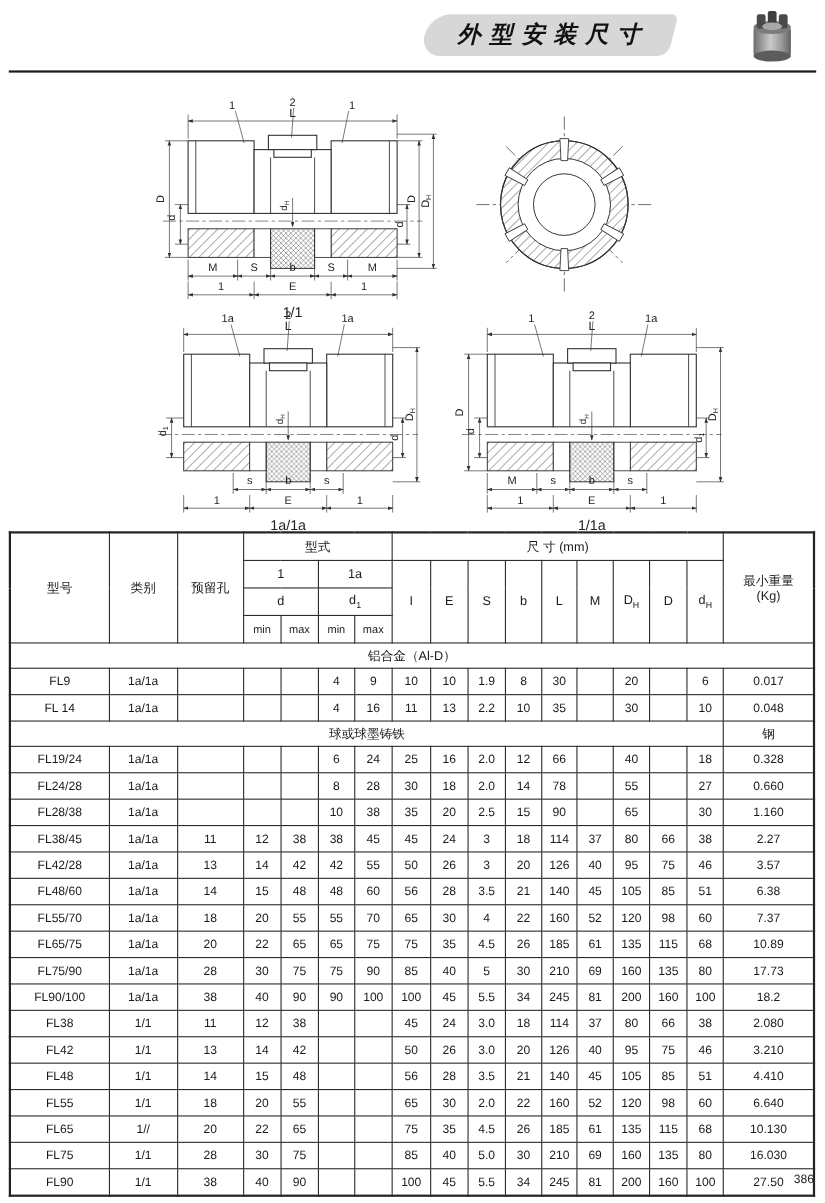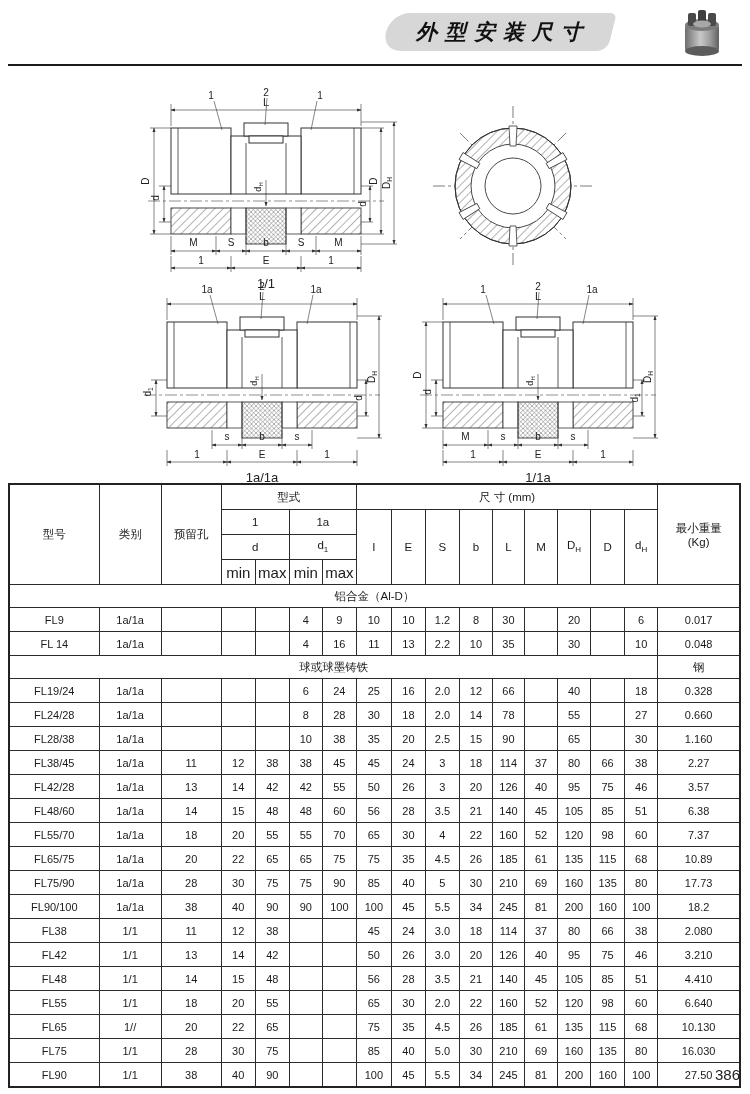--- a/index.html
+++ b/index.html
@@ -17,26 +17,26 @@
   
   .dwg{position:absolute;}
   svg text{font-family:"Liberation Sans","DejaVu Sans",sans-serif;fill:#222;}
 
   
   .tblwrap{position:absolute;left:8px;top:483px;}
   table.tbl{border-collapse:collapse;table-layout:fixed;width:733px;border:2px solid #222;}
   .tbl th,.tbl td{border:1px solid #2b2b2b;text-align:center;vertical-align:middle;
                   padding:0;font-weight:400;overflow:hidden;white-space:nowrap;}
   .tbl thead th{font-size:11.5px;height:24px;}
-  .tbl thead th.mm{font-size:15px;margin-left:24px;}
+  .tbl thead th.mm{font-size:10px;margin-left:24px;}
   .tbl tbody td{font-size:11px;height:23px;}
   .tbl tr.sect td{height:22px;font-size:11.5px;margin-left:44px;}
   .tbl sub{font-size:8px;}
 
-  .pagenum{position:absolute;right:10px;top:1066px;font-size:15px;color:#222;}
+  .pagenum{position:absolute;right:10px;top:1066px;font-size:11px;color:#222;}
 </style>
 </head>
 <body>
 
 <div class="page">
 
   <div class="banner">
     <div class="banner-text">外型安装尺寸</div>
   </div>
 
@@ -404,21 +404,21 @@
           <tr>
             <td>FL9</td>
             <td>1a/1a</td>
             <td></td>
             <td></td>
             <td></td>
             <td>4</td>
             <td>9</td>
             <td>10</td>
             <td>10</td>
-            <td>1.2</td>
+            <td>1.9</td>
             <td>8</td>
             <td>30</td>
             <td></td>
             <td>20</td>
             <td></td>
             <td>6</td>
             <td>0.017</td>
           </tr>
           <tr>
             <td>FL 14</td>

